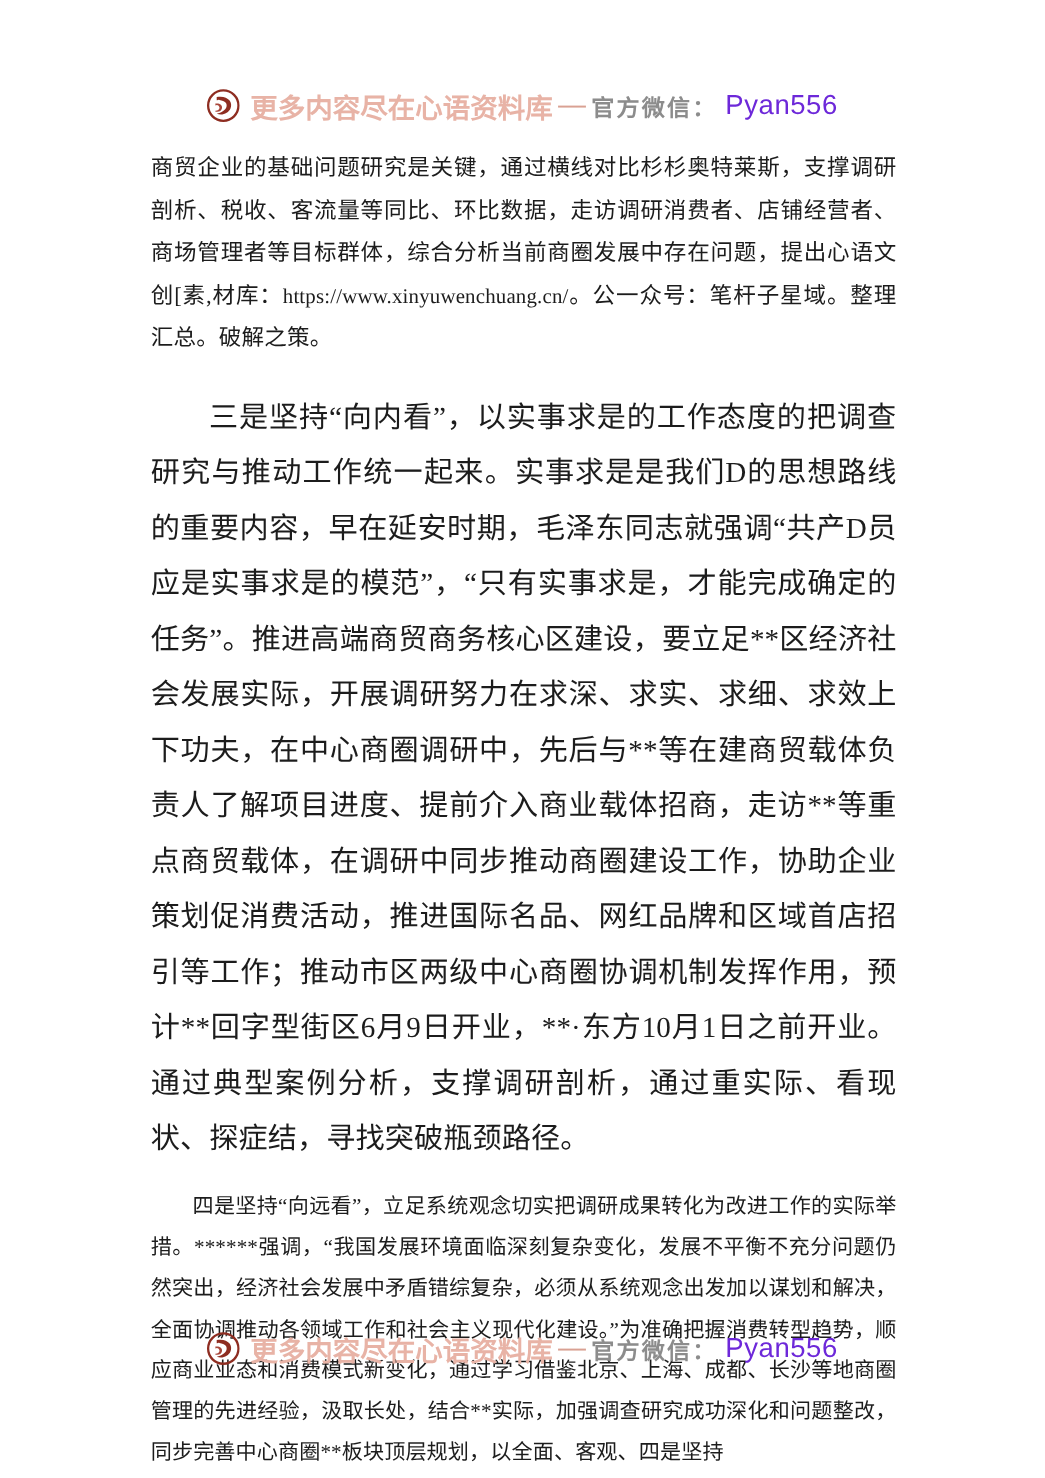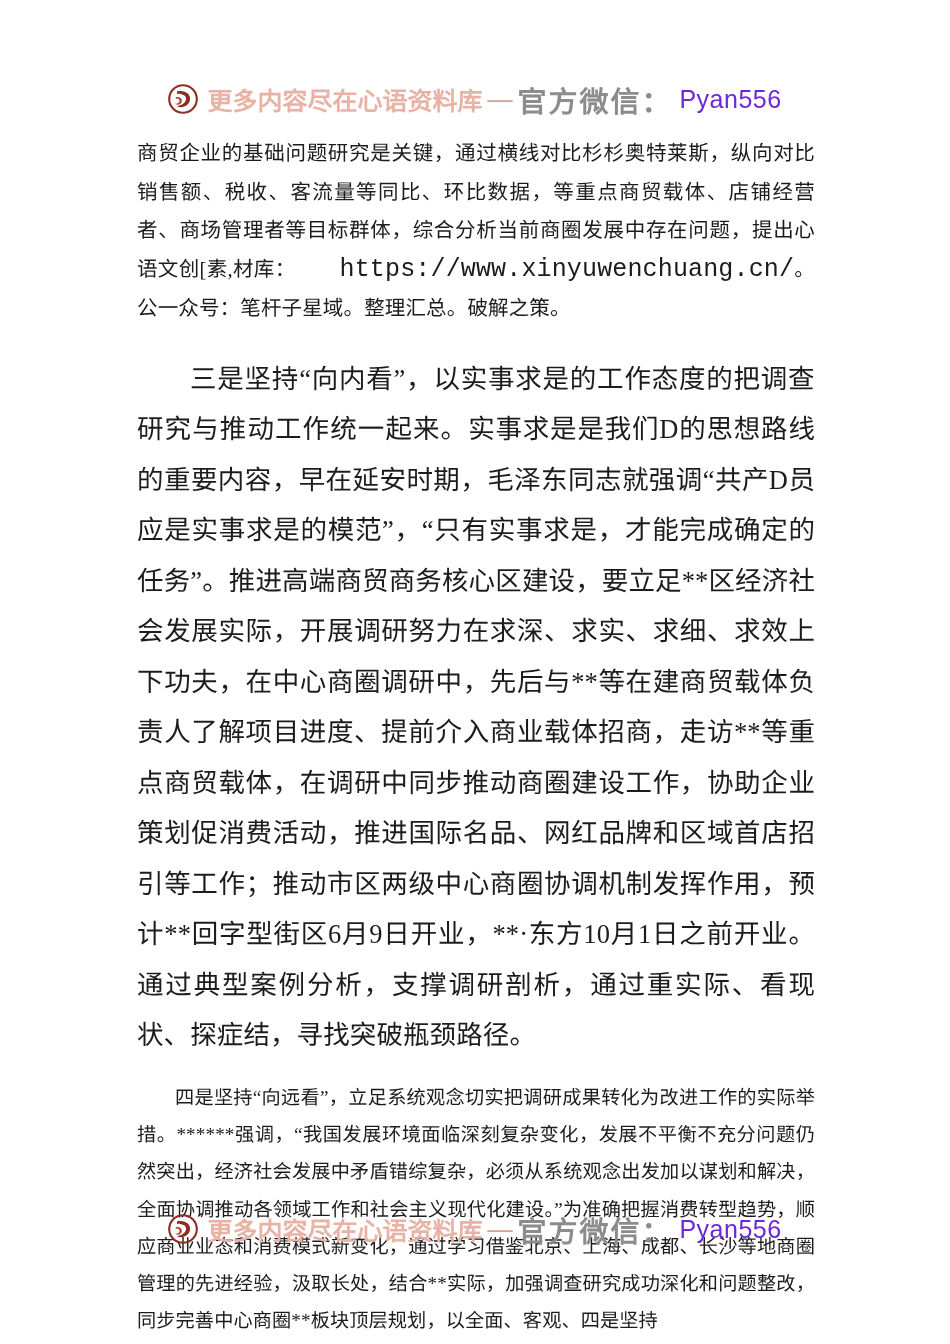--- a/index.html
+++ b/index.html
@@ -58,21 +58,21 @@
   }
   .wm-dash {
     font-size: 25px;
     font-weight: 700;
     color: #d9a193;
     margin: 0 1px;
   }
   .wm-wechat {
     font-family: Liberation Serif, serif;
     font-weight: 700;
-    font-size: 29px;
+    font-size: 21px;
     color: #8c8c8c;
     letter-spacing: 2px;
   }
   .wm-id {
     font-family: "Liberation Sans", "DejaVu Sans", sans-serif;
     font-weight: 400;
     font-size: 25px;
     color: #6d28d9;
     letter-spacing: 0.5px;
     margin-left: 3px;
@@ -119,23 +119,22 @@
   .para-small {
     font-size: 19.2px;
     line-height: 37.2px;
     letter-spacing: 0.1px;
     color: #1c1c1c;
     text-indent: 38px;
     margin-top: 18px;
   }
 
   .url-text {
-    font-family: Liberation Mono, monospace;
-    font-size: 25px;
-    margin-left: 44px;
+    font-family: Liberation Serif, serif;
+    font-size: 19px;
   }
 </style>
 </head>
 <body>
 
 <div class="page">
 
   <div class="watermark top">
     <span class="wm-logo">
       <svg viewBox="0 0 100 100" xmlns="http://www.w3.org/2000/svg">
@@ -146,21 +145,21 @@
       </svg>
     </span>
     <span class="wm-cn">更多内容尽在心语资料库</span>
     <span class="wm-dash">—</span>
     <span class="wm-wechat">官方微信：</span>
     <span class="wm-id">Pyan556</span>
   </div>
 
   <div class="content">
 
-    <p class="para-normal"><span>商贸企业的基础问题研究是关键，通过横线对比杉杉奥特莱斯，纵向对比销售额、税收、客流量等同比、环比数据，等重点商贸载体、店铺经营者、商场管理者等目标群体，综合分析当前商圈发展中存在问题，提出心语文创[素,材库：</span><span class="url-text">https://www.xinyuwenchuang.cn/</span><span>。公一众号：笔杆子星域。整理汇总。破解之策。</span></p>
+    <p class="para-normal"><span>商贸企业的基础问题研究是关键，通过横线对比杉杉奥特莱斯，支撑调研剖析、税收、客流量等同比、环比数据，走访调研消费者、店铺经营者、商场管理者等目标群体，综合分析当前商圈发展中存在问题，提出心语文创[素,材库：</span><span class="url-text">https://www.xinyuwenchuang.cn/</span><span>。公一众号：笔杆子星域。整理汇总。破解之策。</span></p>
 
     <p class="para-large"><span class="lead">三是坚持“向内看”，以实事求是的工作态度的把调查研究与推动工作统一起来。</span><span>实事求是是我们D的思想路线的重要内容，早在延安时期，毛泽东同志就强调“共产D员应是实事求是的模范”，“只有实事求是，才能完成确定的任务”。推进高端商贸商务核心区建设，要立足**区经济社会发展实际，开展调研努力在求深、求实、求细、求效上下功夫，在中心商圈调研中，先后与**等在建商贸载体负责人了解项目进度、提前介入商业载体招商，走访**等重点商贸载体，在调研中同步推动商圈建设工作，协助企业策划促消费活动，推进国际名品、网红品牌和区域首店招引等工作；推动市区两级中心商圈协调机制发挥作用，预计**回字型街区6月9日开业，**·东方10月1日之前开业。通过典型案例分析，支撑调研剖析，通过重实际、看现状、探症结，寻找突破瓶颈路径。</span></p>
 
     <p class="para-small"><span>四是坚持“向远看”，立足系统观念切实把调研成果转化为改进工作的实际举措。******强调，“我国发展环境面临深刻复杂变化，发展不平衡不充分问题仍然突出，经济社会发展中矛盾错综复杂，必须从系统观念出发加以谋划和解决，全面协调推动各领域工作和社会主义现代化建设。”为准确把握消费转型趋势，顺应商业业态和消费模式新变化，通过学习借鉴北京、上海、成都、长沙等地商圈管理的先进经验，汲取长处，结合**实际，加强调查研究成功深化和问题整改，同步完善中心商圈**板块顶层规划，以全面、客观、四是坚持</span></p>
 
   </div>
 
   <div class="watermark bottom">
     <span class="wm-logo">
       <svg viewBox="0 0 100 100" xmlns="http://www.w3.org/2000/svg">

